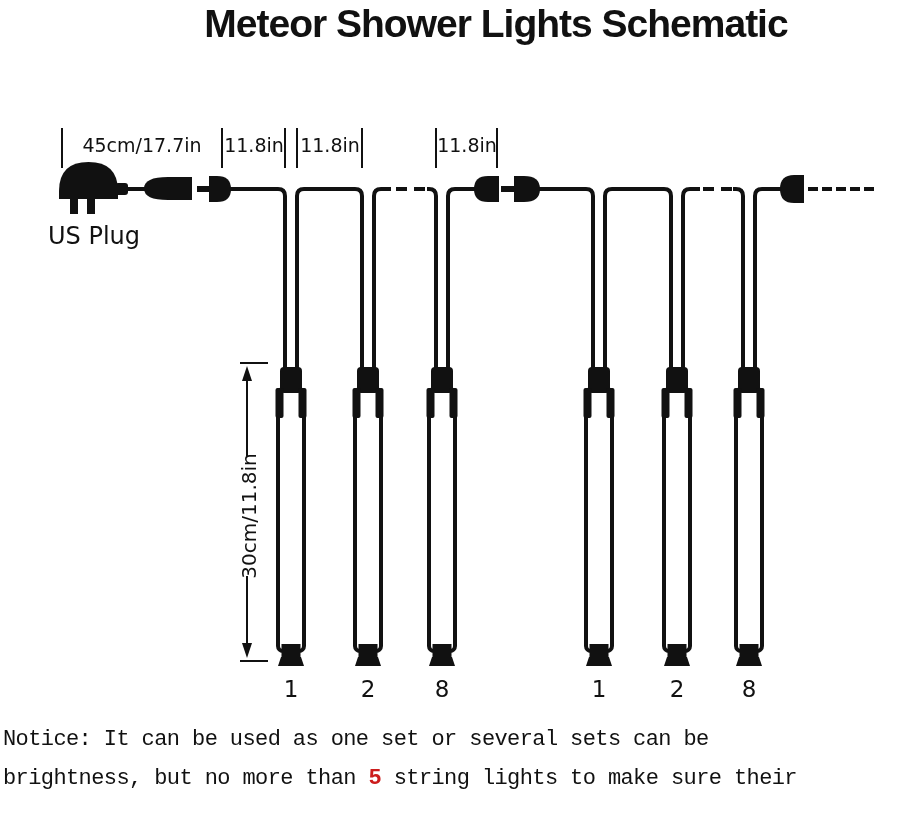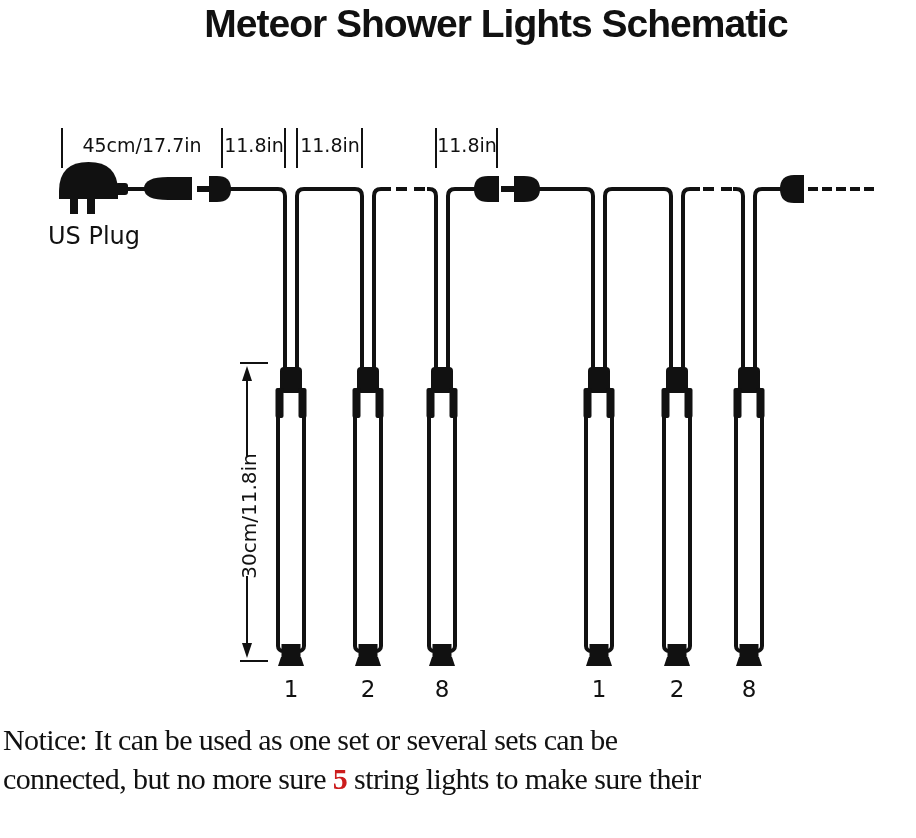--- a/index.html
+++ b/index.html
@@ -18,22 +18,22 @@
   .schematic text{
     font-family:"DejaVu Sans","Liberation Sans",sans-serif;
     fill:var(--ink,#111);
   }
   .dim-label{font-size:19px;}
   .tube-num{font-size:23px;}
   .plug-label{font-size:24px;}
   .rot-label{font-size:20px;}
   .notice{
     position:absolute;left:3px;top:721px;width:912px;
-    font-size:30px;line-height:38.5px;letter-spacing:-0.6px;
-    color:var(--ink,#111);font-family:Liberation Serif, serif;
+    font-size:22px;line-height:38.5px;letter-spacing:-0.6px;
+    color:var(--ink,#111);font-family:Liberation Mono, monospace;
   }
   .notice .red{color:var(--red,#cc1c1c);font-weight:bold;}
 </style>
 </head>
 <body>
 
 <div class="canvas" style="--ink: #111111; --red: #cc1c1c; --bg: #ffffff;">
 
   <div class="title">Meteor Shower Lights Schematic</div>
 
@@ -129,16 +129,16 @@
       <line x1="247" y1="376" x2="247" y2="456" stroke="currentColor" stroke-width="2"></line>
       <line x1="247" y1="576" x2="247" y2="650" stroke="currentColor" stroke-width="2"></line>
       <polygon points="247,366 242,381 252,381" fill="currentColor"></polygon>
       <polygon points="247,658 242,643 252,643" fill="currentColor"></polygon>
     </g>
     <text class="rot-label" text-anchor="middle" transform="translate(256,516) rotate(-90)">30cm/11.8in</text>
   </svg>
 
   <div class="notice">
     <div>Notice: It can be used as one set or several sets can be</div>
-    <div><span>connected, but no more sure </span><span class="red">5</span><span> string lights to make sure their</span></div>
+    <div><span>brightness, but no more than </span><span class="red">5</span><span> string lights to make sure their</span></div>
   </div>
 
 </div>
 
 </body></html>

